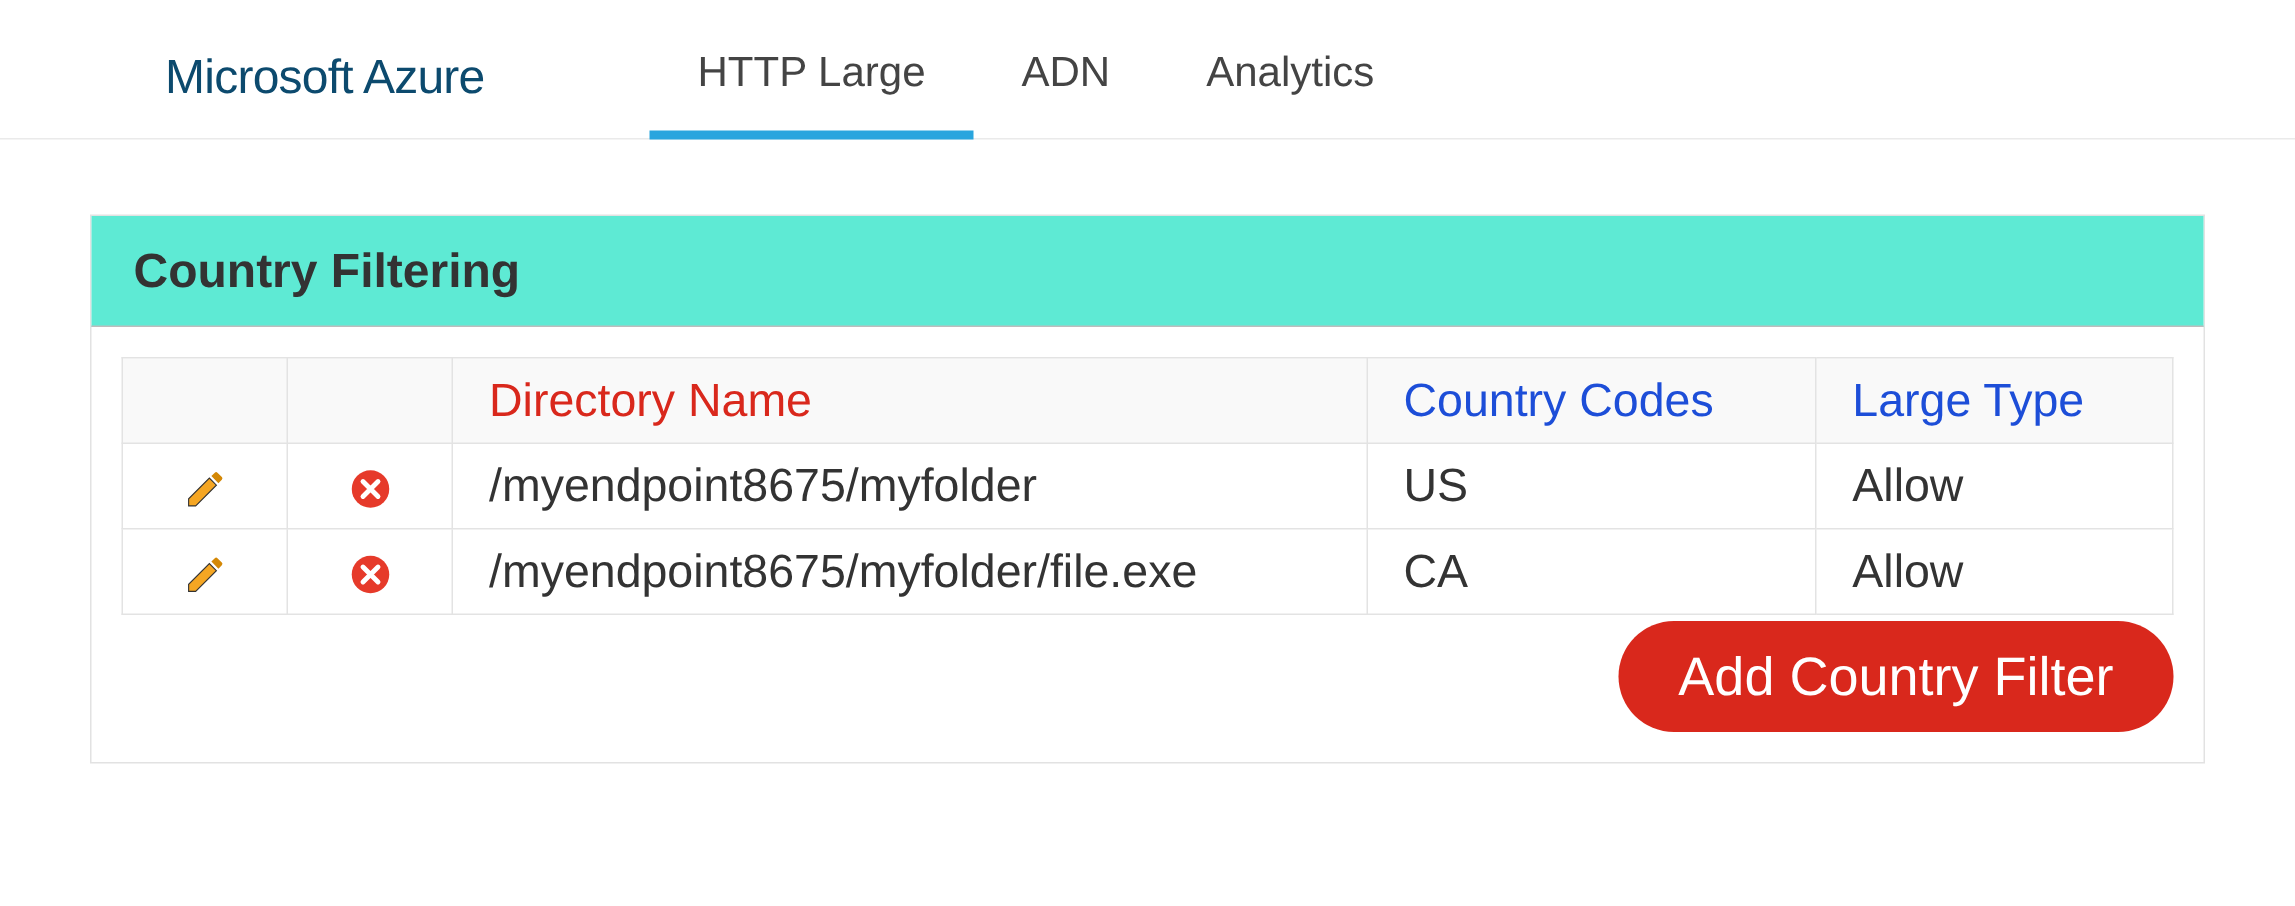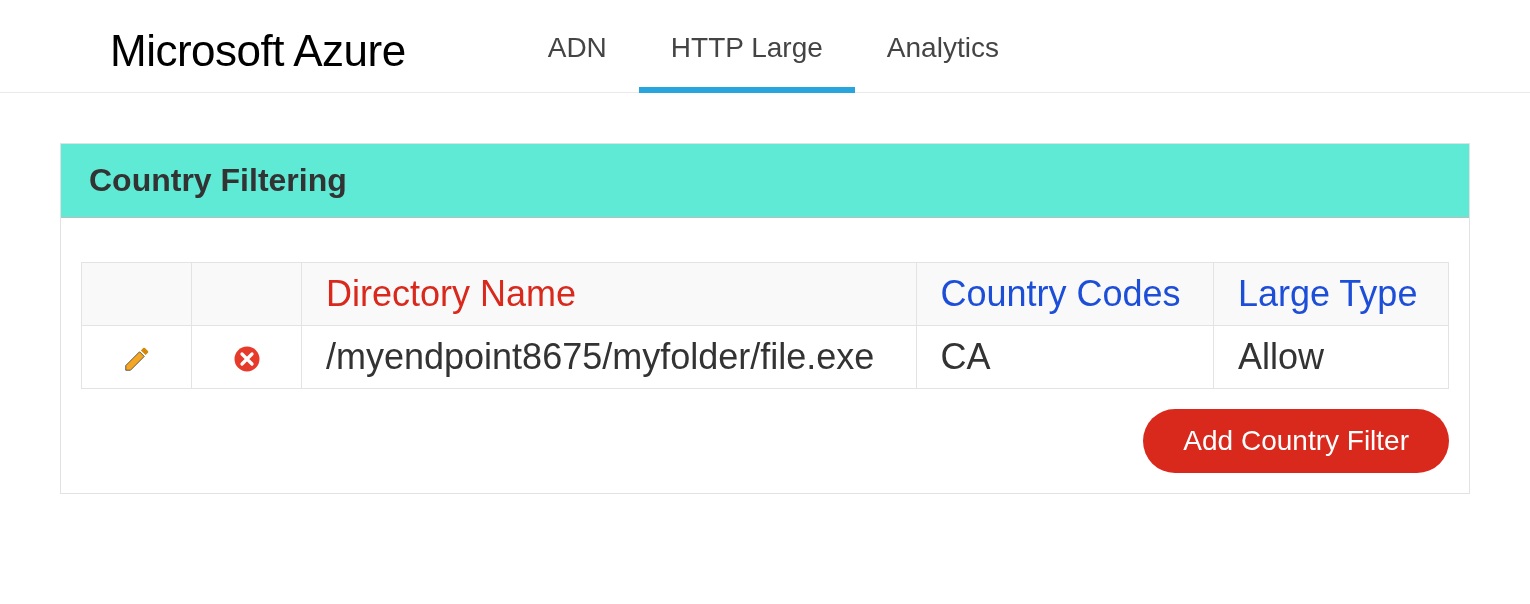--- a/index.html
+++ b/index.html
@@ -9,23 +9,23 @@
       color: #333;
       width: 1530px;
     }
     .header {
       display: flex;
       align-items: center;
       padding: 20px 40px 10px 110px;
       border-bottom: 1px solid #eaeaea;
     }
     .logo {
-      font-size: 44px;
+      font-size: 32px;
       font-weight: 300;
-      color: #000000;
+      color: #0c4a6e;
       letter-spacing: -0.5px;
     }
     .tabs {
       display: flex;
       margin-left: 110px;
       gap: 0;
     }
     .tab {
       padding: 12px 32px 18px 32px;
       font-size: 28px;
@@ -56,22 +56,21 @@
       font-weight: 700;
       color: #333;
       border-bottom: 1px solid #bdbdbd;
     }
     .panel-body {
       padding: 20px;
     }
     table {
       width: 100%;
       border-collapse: collapse;
-      font-size: 36px;
-      margin-top: 24px;
+      font-size: 31px;
     }
     th, td {
       border: 1px solid #e3e3e3;
       padding: 10px 24px;
       text-align: left;
       background: #fff;
     }
     th {
       background: #f9f9f9;
       font-weight: 400;
@@ -94,40 +93,40 @@
       cursor: pointer;
     }
     .edit-icon svg, .delete-icon svg {
       width: 30px;
       height: 30px;
       vertical-align: middle;
     }
     .add-btn {
       display: inline-block;
       float: right;
-      margin-top: 20px;
+      margin-top: 4px;
       background: #d9281c;
       color: #fff;
-      font-size: 28px;
+      font-size: 36px;
       padding: 16px 40px;
       border-radius: 40px;
       border: none;
       cursor: pointer;
       font-family: inherit;
     }
     .clearfix::after { content: ""; display: table; clear: both; }
   </style>
 </head>
 <body>
 
 <div class="header">
   <div class="logo">Microsoft Azure</div>
   <div class="tabs">
+    <button class="tab active">HTTP Large</button>
     <button class="tab">ADN</button>
-    <button class="tab active">HTTP Large</button>
     <button class="tab">Analytics</button>
   </div>
 </div>
 
 <div class="panel">
   <div class="panel-header">Country Filtering</div>
   <div class="panel-body clearfix">
     <table>
       <thead>
         <tr>
@@ -149,20 +148,41 @@
             </span>
           </td>
           <td class="col-action">
             <span class="icon-btn delete-icon">
               <svg viewBox="0 0 24 24">
                   <circle cx="12" cy="12" r="10" fill="#e63a2a"></circle>
                   <path stroke="#fff" stroke-width="2.6" stroke-linecap="round" d="M8 8l8 8M16 8l-8 8"></path>
                 </svg>
             </span>
           </td>
+          <td>/myendpoint8675/myfolder</td>
+          <td>US</td>
+          <td>Allow</td>
+        </tr>
+        <tr>
+          <td class="col-action">
+            <span class="icon-btn edit-icon">
+              <svg viewBox="0 0 24 24">
+                  <path fill="#f5a623" stroke="#333" stroke-width="0.6" d="M3 17.25V21h3.75L17.81 9.94l-3.75-3.75L3 17.25z"></path>
+                  <path fill="#d48806" d="M20.71 7.04a1 1 0 0 0 0-1.41l-2.34-2.34a1 1 0 0 0-1.41 0l-1.83 1.83 3.75 3.75 1.83-1.83z"></path>
+                </svg>
+            </span>
+          </td>
+          <td class="col-action">
+            <span class="icon-btn delete-icon">
+              <svg viewBox="0 0 24 24">
+                  <circle cx="12" cy="12" r="10" fill="#e63a2a"></circle>
+                  <path stroke="#fff" stroke-width="2.6" stroke-linecap="round" d="M8 8l8 8M16 8l-8 8"></path>
+                </svg>
+            </span>
+          </td>
           <td>/myendpoint8675/myfolder/file.exe</td>
           <td>CA</td>
           <td>Allow</td>
         </tr>
       </tbody>
     </table>
     <button class="add-btn">Add Country Filter</button>
   </div>
 </div>
 

